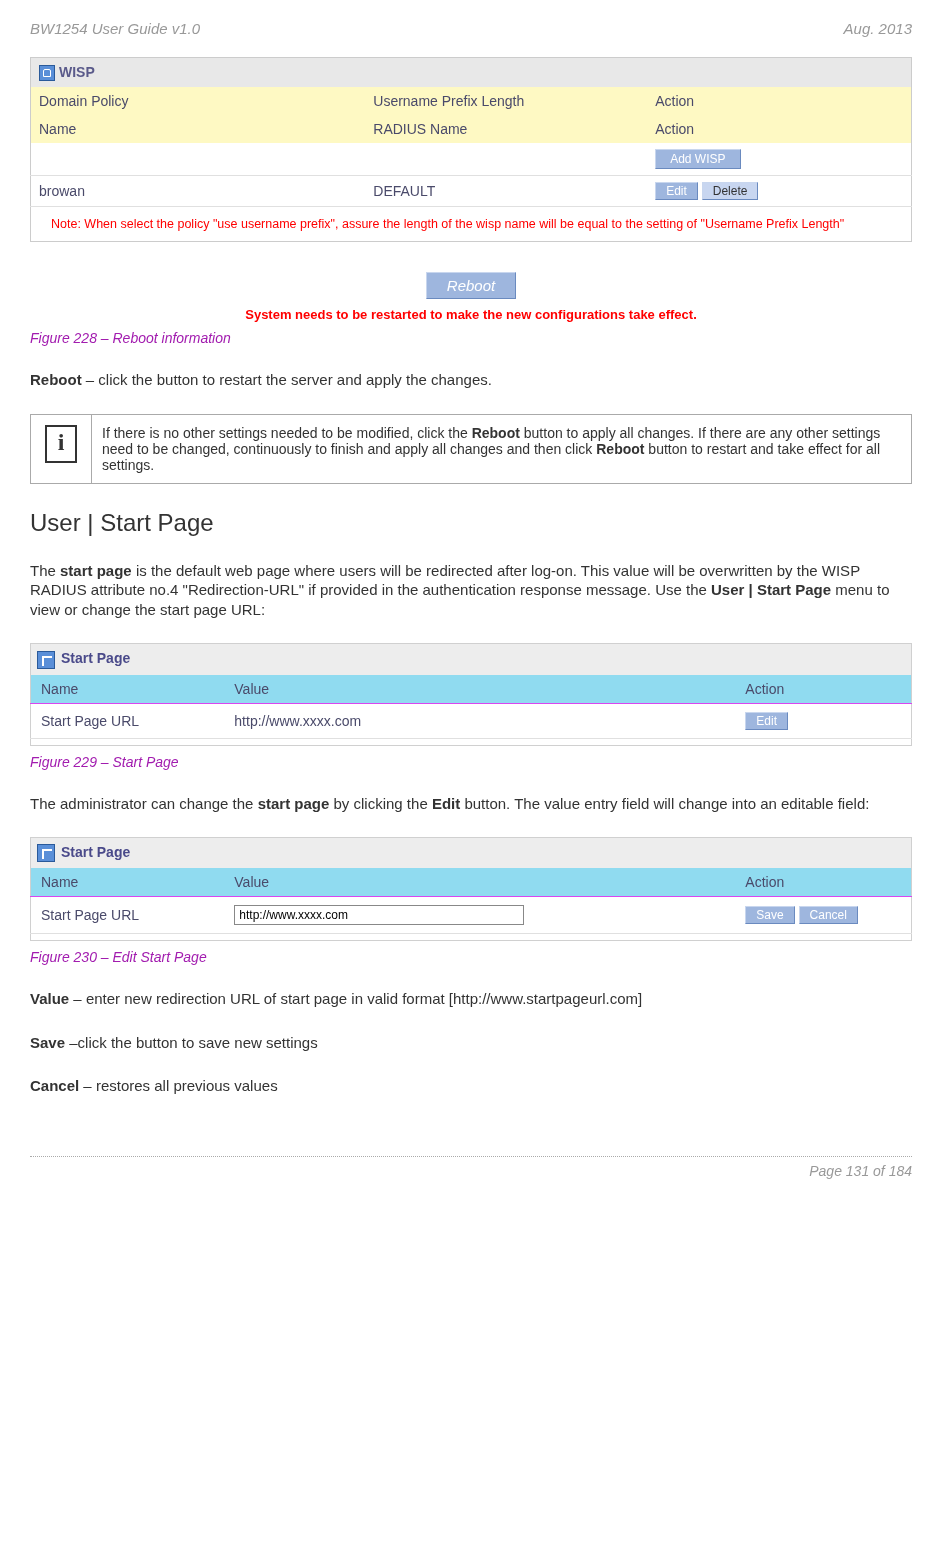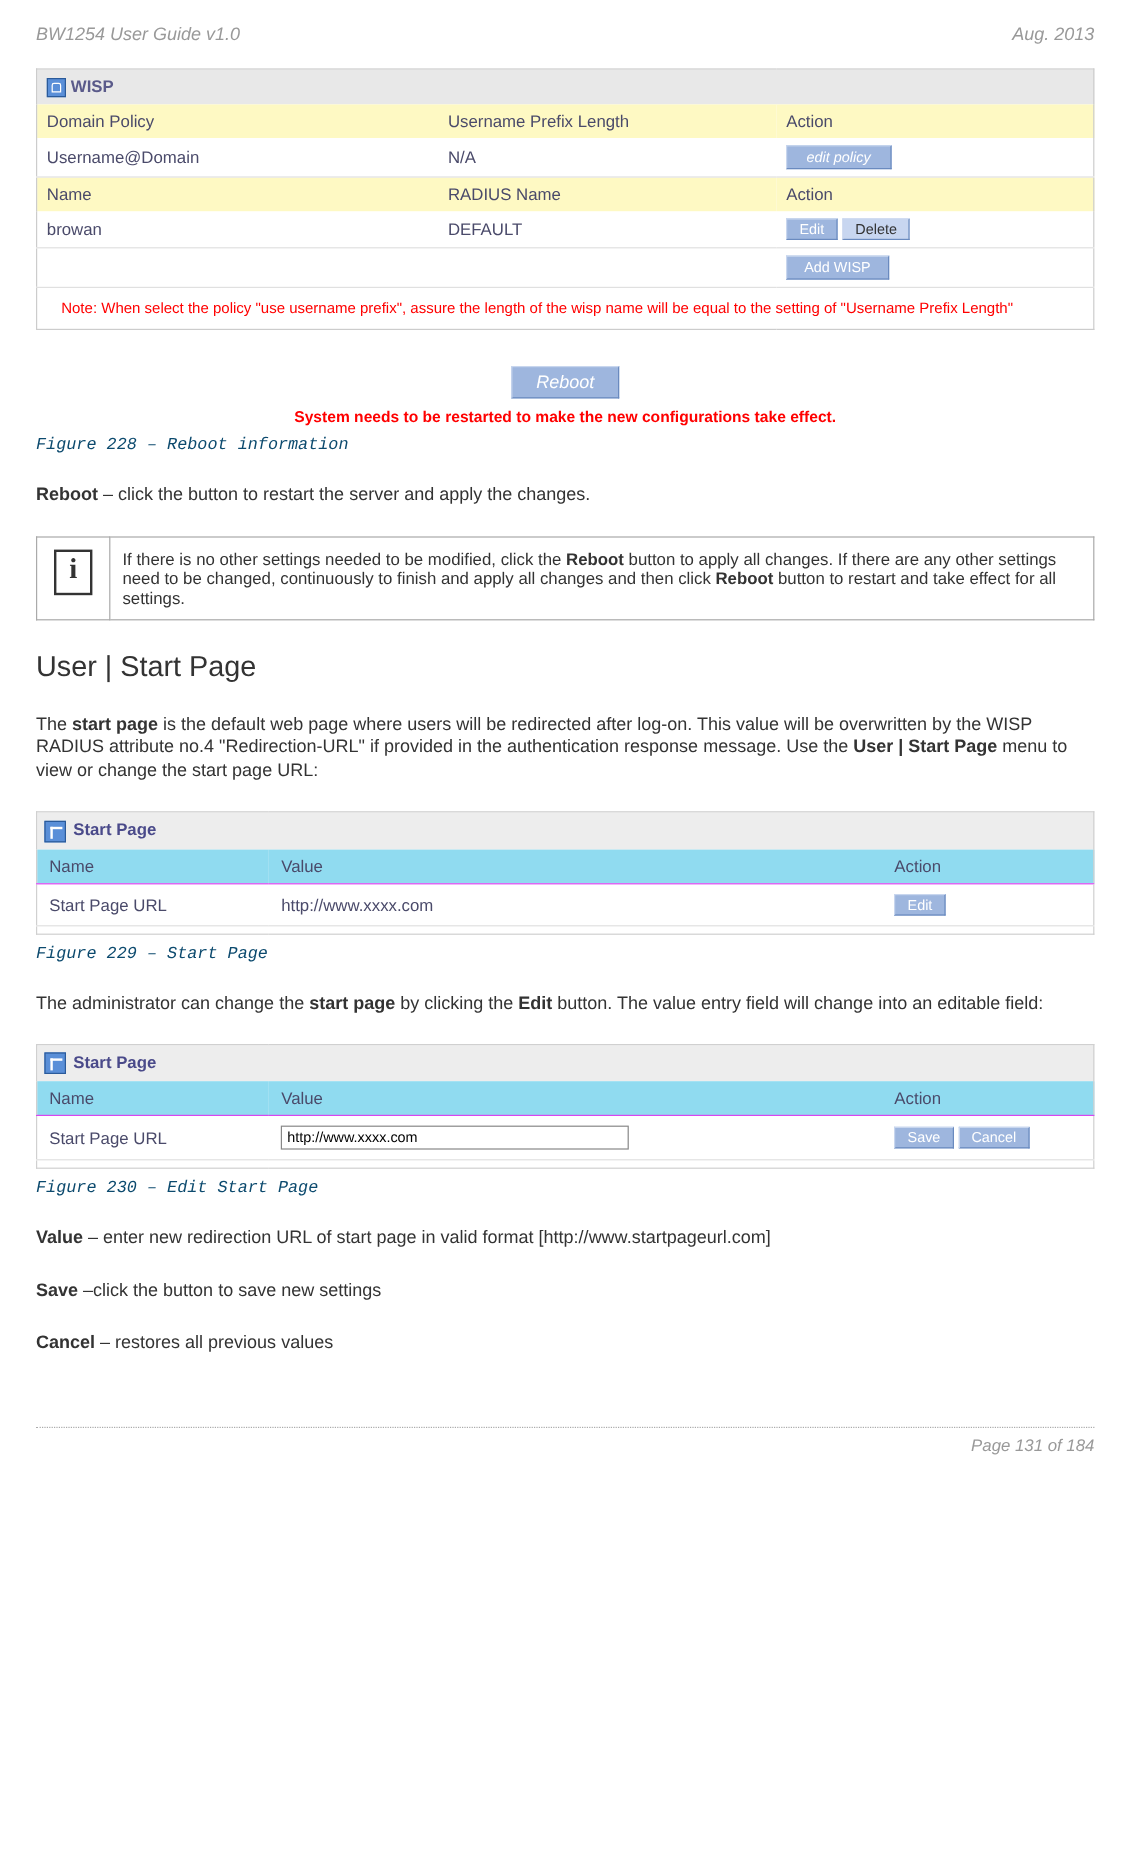--- a/index.html
+++ b/index.html
@@ -92,25 +92,24 @@
       margin: 30px 0 5px;
     }
     .system-note {
       color: #ff0000;
       text-align: center;
       font-weight: bold;
       font-size: 13px;
       margin-top: 8px;
     }
     .figure-caption {
-      color: #0c4a6e;
+      color: #a21caf;
       font-style: italic;
       font-size: 14px;
       margin: 8px 0 20px;
-      font-family: Liberation Mono, monospace;
     }
     .body-text {
       margin: 24px 0;
       font-size: 15px;
       line-height: 1.3;
     }
     .body-text b {
       font-weight: bold;
     }
     .info-table {
@@ -223,42 +222,37 @@
 <table class="wisp-table">
   <tbody>
       <tr class="wisp-header-row">
         <td colspan="3"><span class="wisp-icon"></span><span>WISP</span></td>
       </tr>
   <tr class="blue-row">
     <td class="col1">Domain Policy</td>
     <td class="col2">Username Prefix Length</td>
     <td class="col3">Action</td>
   </tr>
-  <tr class="data-row">
-    <td>Username@Domain</td>
-    <td>N/A</td>
-    <td><span class="btn btn-edit-policy">edit  policy</span></td>
-  </tr>
   <tr class="blue-row">
     <td>Name</td>
     <td>RADIUS Name</td>
     <td>Action</td>
+  </tr>
+  <tr class="data-row">
+    <td></td>
+        <td></td>
+    <td><span class="btn" style="padding:2px 14px;">Add WISP</span></td>
   </tr>
   <tr class="data-row">
     <td>browan</td>
     <td>DEFAULT</td>
     <td>
       <span class="btn btn-small">Edit</span>
       <span class="btn btn-small" style="background:#c8d6f0;color:#333;">Delete</span>
     </td>
-  </tr>
-  <tr class="data-row">
-    <td></td>
-        <td></td>
-    <td><span class="btn" style="padding:2px 14px;">Add WISP</span></td>
   </tr>
   <tr class="note-row">
         <td colspan="3">Note: When select the policy "use username prefix", assure the length of the wisp name will be equal to the setting of "Username Prefix Length"</td>
       </tr>
 </tbody>
   </table>
 
 <div class="reboot-section">
   <span class="btn btn-reboot">Reboot</span>
   <div class="system-note">System needs to be restarted to make the new configurations take effect.</div>

